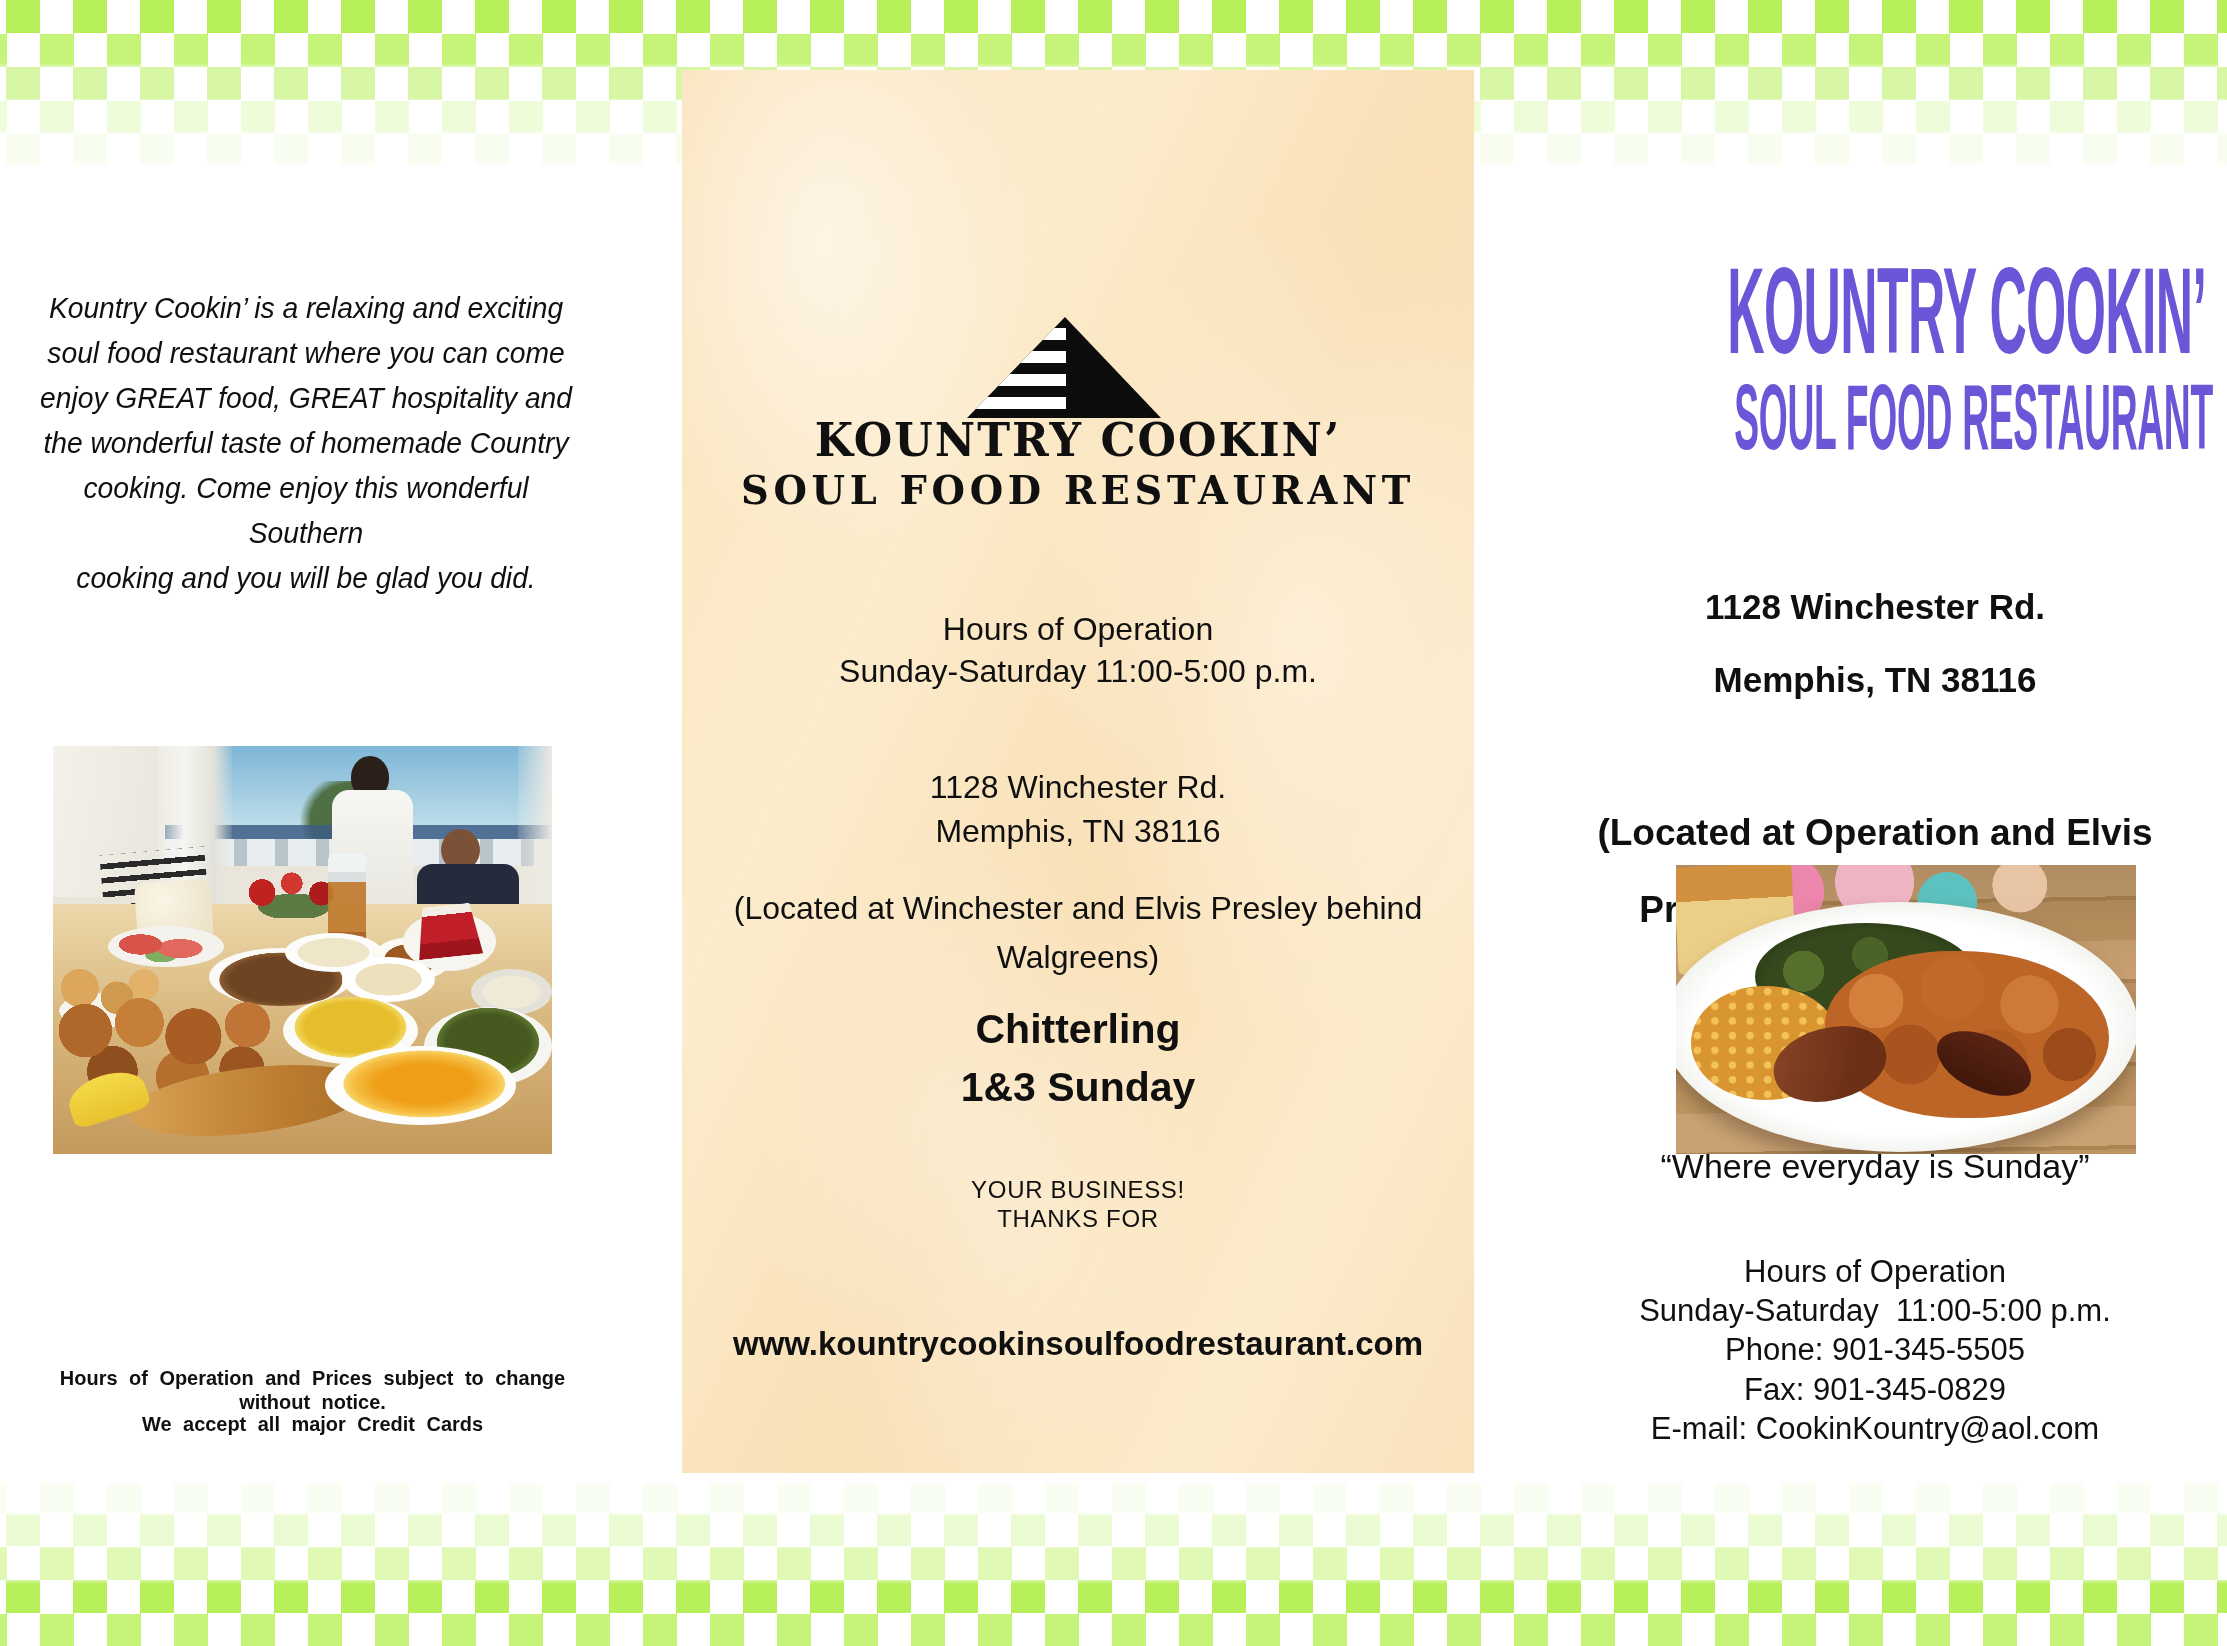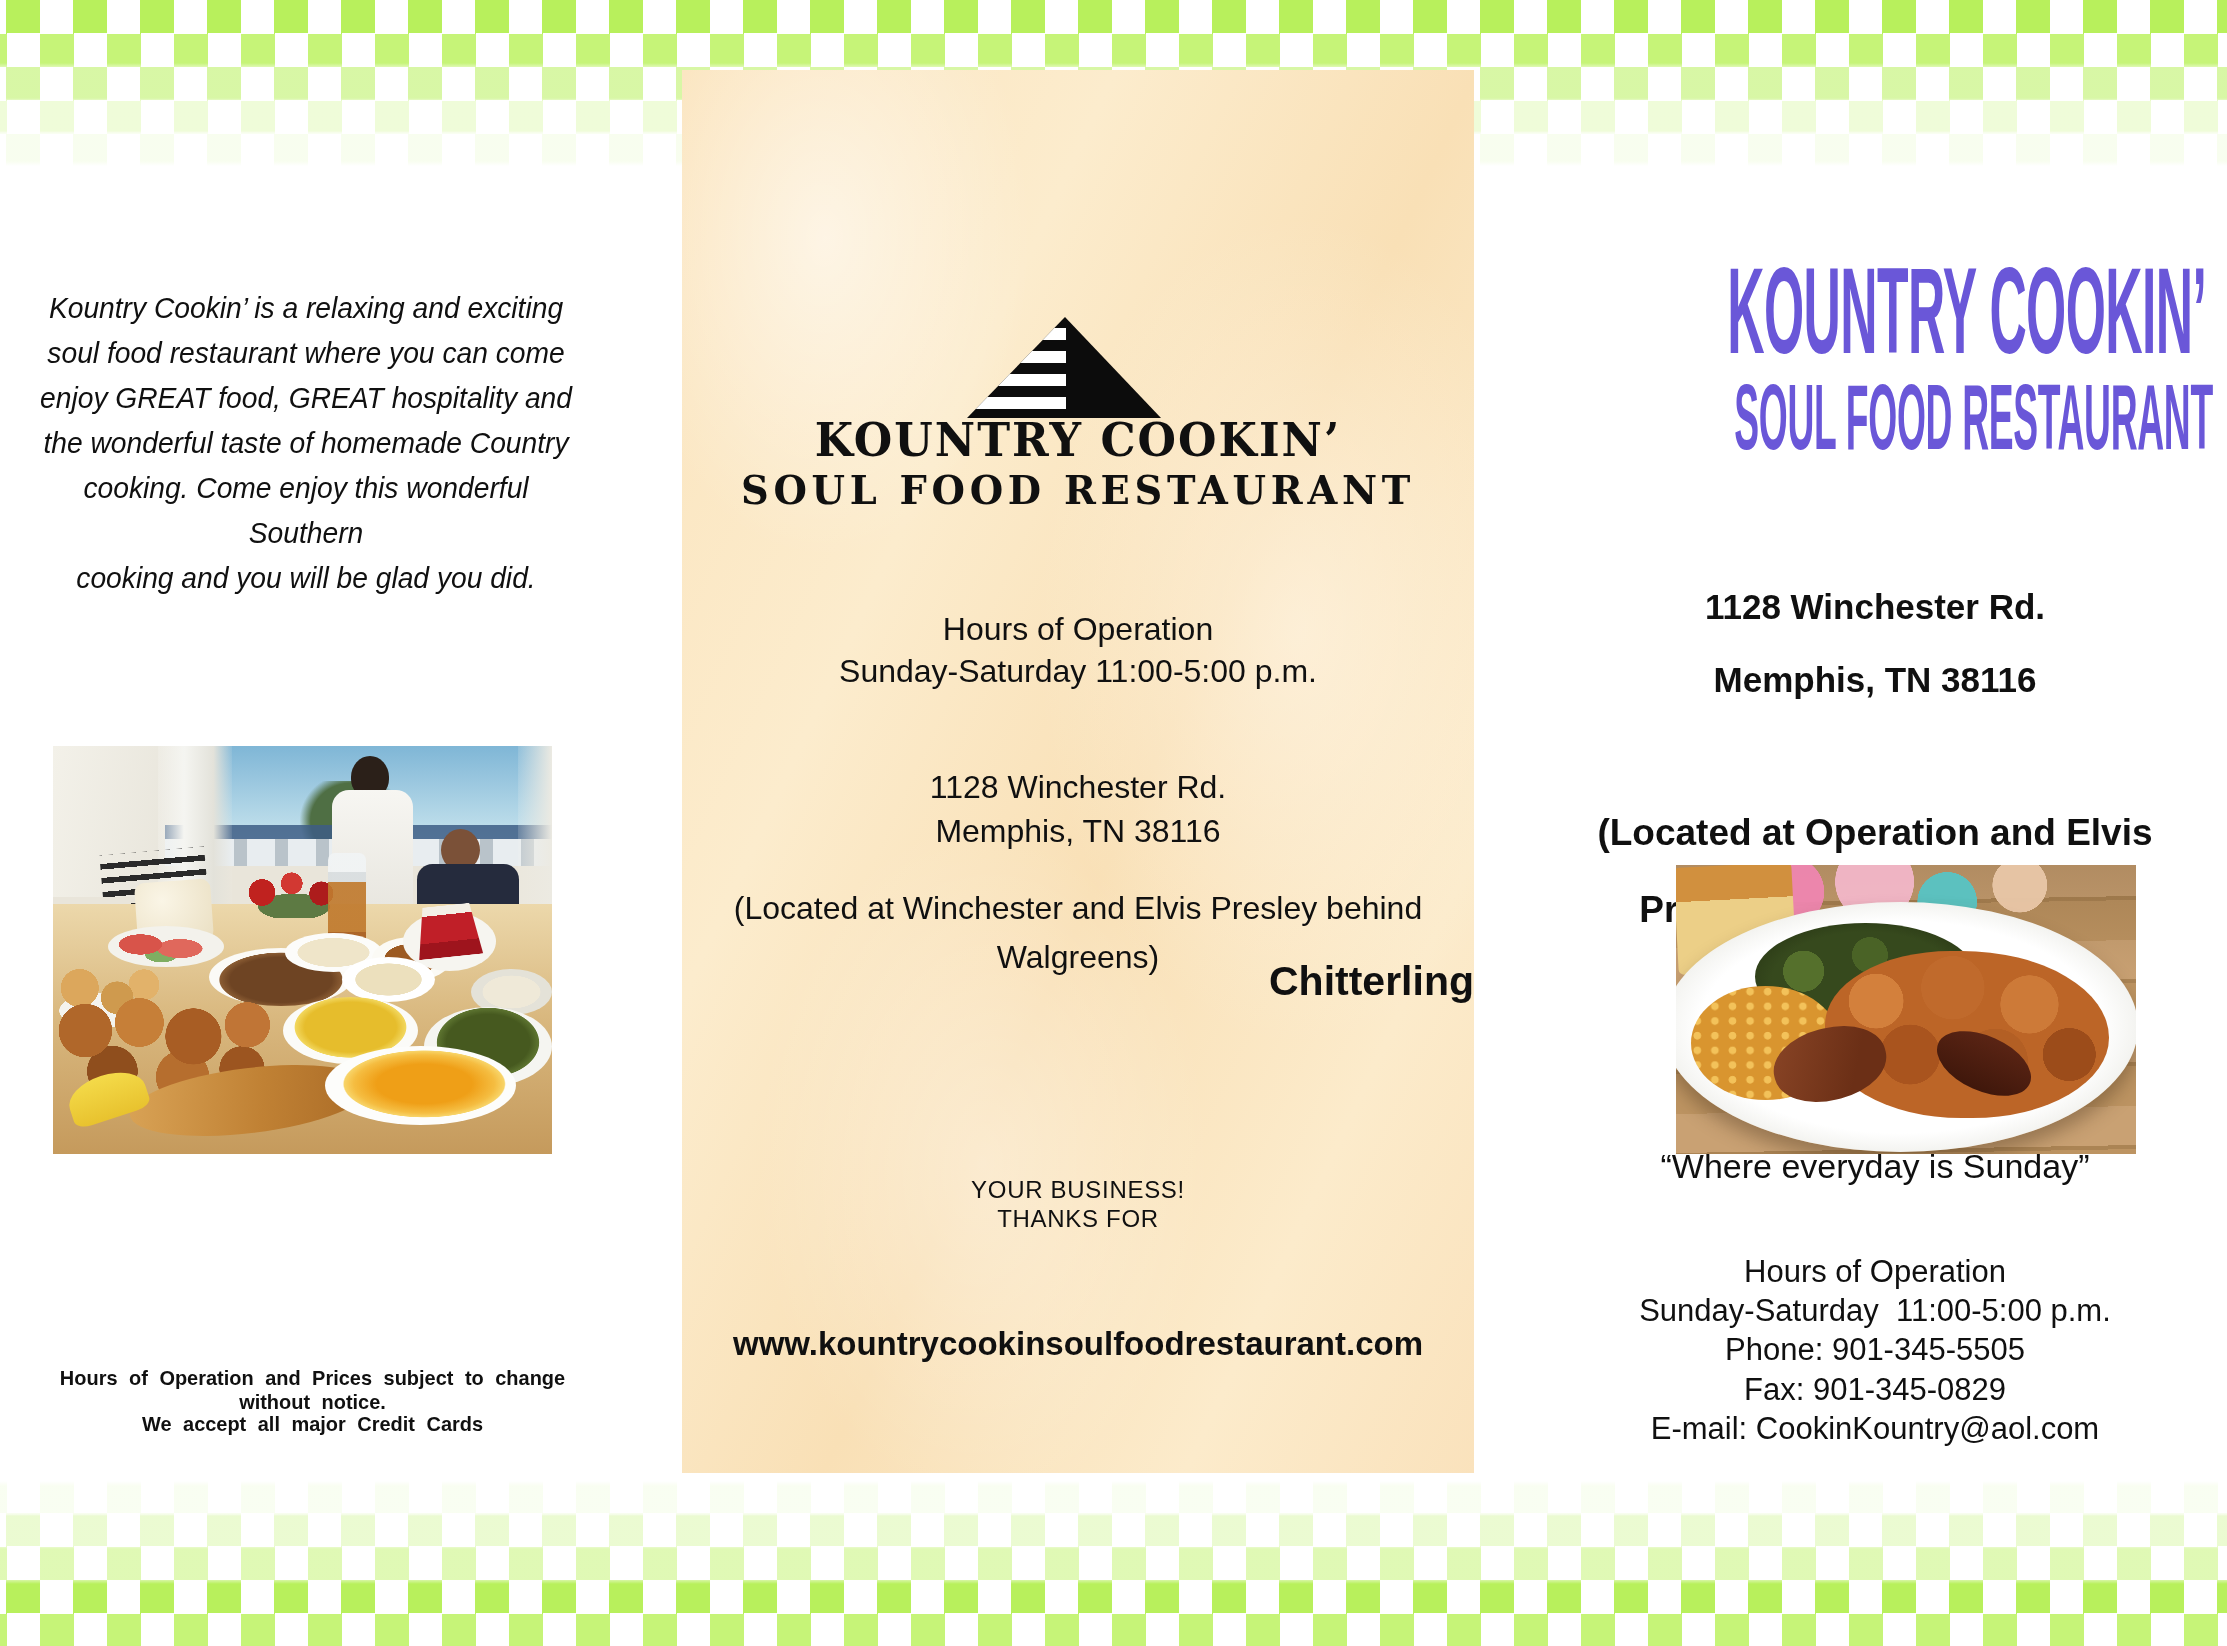--- a/index.html
+++ b/index.html
@@ -45,21 +45,21 @@
   .serif-title{font-family:"DejaVu Serif","Liberation Serif",serif;font-weight:bold;transform:scaleX(.96);transform-origin:50% 0;}
   .m-title1{top:413px;font-size:46px;letter-spacing:2.1px;}
   .m-title2{top:466px;font-size:40px;letter-spacing:4.9px;}
   .m-hours1{top:611px;font-size:32px;}
   .m-hours2{top:653px;font-size:32px;}
   .m-addr1{top:769px;font-size:32px;}
   .m-addr2{top:813px;font-size:32px;}
   .m-loc1{top:890px;font-size:32px;}
   .m-loc2{top:939px;font-size:32px;}
   .m-sp{font-size:41px;font-weight:bold;}
-  .m-sp1{top:958px;text-align:right;} .m-sp2{top:1064px;} .m-sp3{top:1115px;}
+  .m-sp1{top:1006px;} .m-sp2{top:1064px;} .m-sp3{top:1115px;}
   .m-th{font-size:24px;font-weight:normal;letter-spacing:0.7px;}
   .m-th1{top:1205px;} .m-th2{top:1176px;}
   .m-web{top:1325px;font-size:33px;font-weight:bold;}
 
   
   .logo{left:967px;top:317px;width:194px;height:101px;z-index:3;}
   .logo .tri{position:absolute;inset:0;background:#0c0c0c;clip-path:polygon(50.5% 0,100% 100%,0 100%);}
   .logo .stripes{position:absolute;left:0;top:0;width:51%;height:calc(100% - 6.3px);
     background:repeating-linear-gradient(to bottom, rgba(255,255,255,0) 0 11.2px, #ffffff 11.2px 23px);}
 
@@ -250,20 +250,21 @@
   <div class="t m-t m-hours1">Hours of Operation</div>
   <div class="t m-t m-hours2">Sunday-Saturday 11:00-5:00 p.m.</div>
 
   <div class="t m-t m-addr1">1128 Winchester Rd.</div>
   <div class="t m-t m-addr2">Memphis, TN 38116</div>
 
   <div class="t m-t m-loc1">(Located at Winchester and Elvis Presley behind</div>
   <div class="t m-t m-loc2">Walgreens)</div>
 
   <div class="t m-t m-sp m-sp1">Chitterling</div>
+  <div class="t m-t m-sp m-sp2">1&amp;3 Sunday</div>
 
   <div class="t m-t m-th m-th1">THANKS FOR</div>
   <div class="t m-t m-th m-th2">YOUR BUSINESS!</div>
 
   <div class="t m-t m-web">www.kountrycookinsoulfoodrestaurant.com</div>
 
   <div class="t r-t r-title r-title1">KOUNTRY COOKIN’</div>
   <div class="t r-t r-title r-title2">SOUL FOOD RESTAURANT</div>
 
   <div class="t r-t r-addr1">1128 Winchester Rd.</div>

